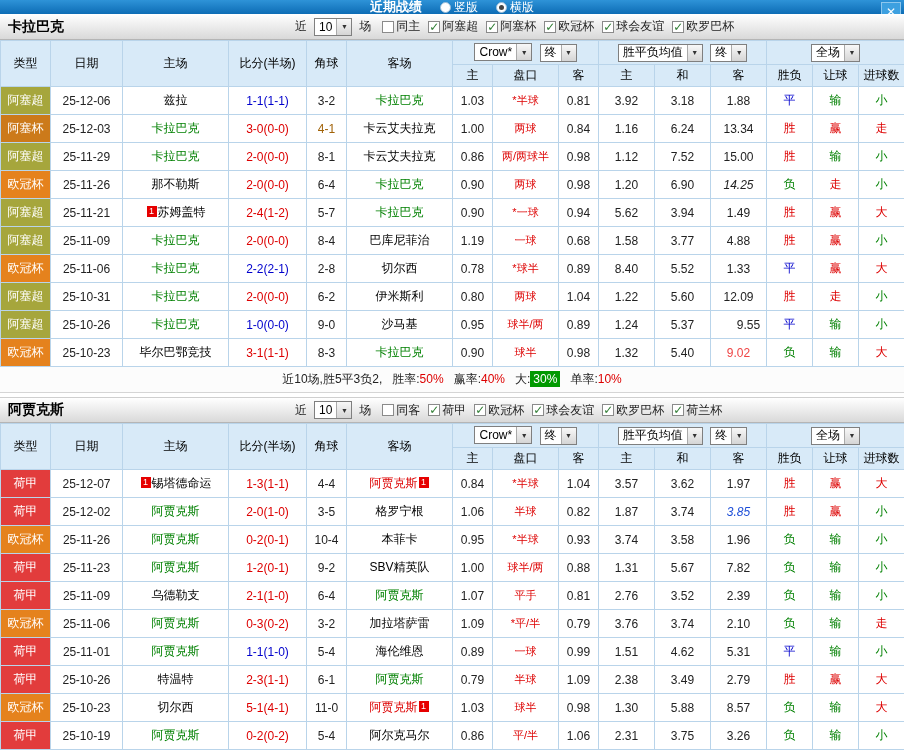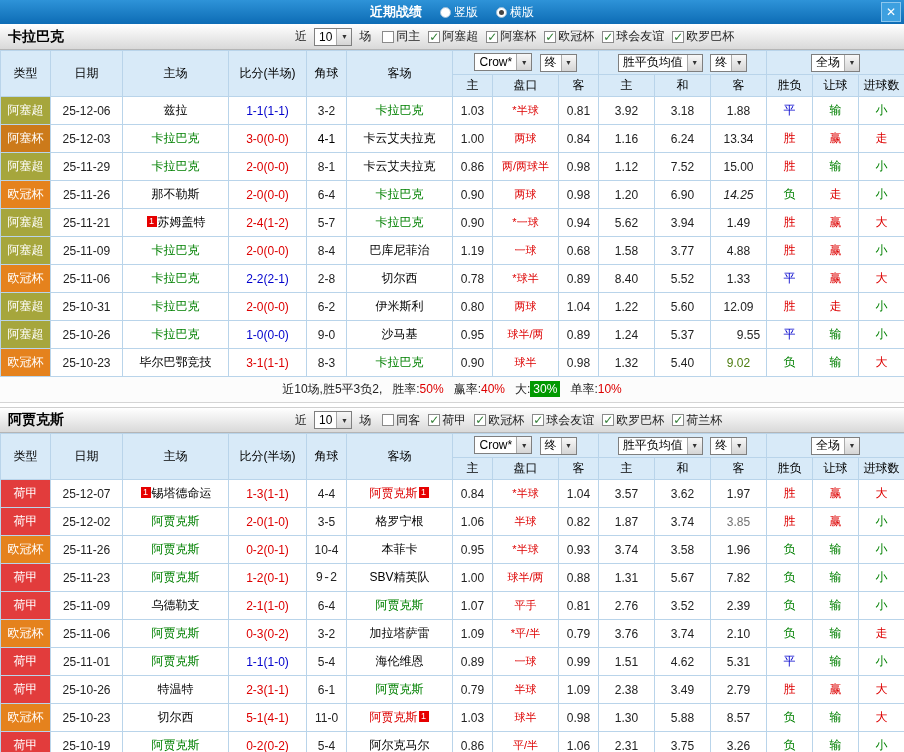--- a/index.html
+++ b/index.html
@@ -1,20 +1,20 @@
 <!DOCTYPE html>
 <html><head>
 <meta charset="utf-8">
 <style>
   * { box-sizing:border-box; margin:0; padding:0; }
   html,body { width:904px; height:752px; overflow:hidden; }
   body { font-family:"Liberation Sans","DejaVu Sans",sans-serif; font-size:12px; background:#fff; color:#222; }
 
   
-  .topbar { height:24px; background:linear-gradient(#2e93d8,#0d6cb5); position:relative;
+  .topbar { height:14px; background:linear-gradient(#2e93d8,#0d6cb5); position:relative;
             display:flex; align-items:center; justify-content:center; gap:18px; color:#fff; }
   .topbar-title { font-weight:bold; font-size:13px; }
   .radio { display:inline-flex; align-items:center; gap:3px; cursor:pointer; font-size:12px; }
   .rb { width:11px; height:11px; border-radius:50%; background:#fff; border:1px solid #9bbdd8; position:relative; display:inline-block; }
   .rb.checked::after { content:""; position:absolute; left:2px; top:2px; width:5px; height:5px; border-radius:50%; background:#444; }
   .closebtn { position:absolute; right:3px; top:2px; width:20px; height:20px; background:#3da0e0;
               border:1px solid #8cc7ee; color:#fff; font-weight:bold; text-align:center; line-height:18px; cursor:pointer; }
 
   
   .secbar { height:26px; background:linear-gradient(#ffffff,#d9d9d9); border-bottom:1px solid #b5b5b5;
@@ -187,21 +187,21 @@
         <td data-name="avg-away-cell" style="color: rgb(34, 34, 34);">1.88</td>
         <td data-name="outcome-cell" style="color: rgb(0, 0, 204);">平</td>
         <td data-name="handicap-result-cell" style="color: rgb(0, 128, 0);">输</td>
         <td data-name="goals-result-cell" style="color: rgb(0, 128, 0);">小</td>
       </tr>
       <tr data-name="match-row">
         <td data-name="league-badge" style="color: rgb(255, 255, 255); background: rgb(204, 122, 26);">阿塞杯</td>
         <td data-name="date-cell" style="color: rgb(34, 34, 34);">25-12-03</td>
         <td class="teamcell" data-name="home-team"><span data-name="team-link" style="color: rgb(0, 128, 0);">卡拉巴克</span></td>
         <td data-name="score-cell" style="color: rgb(221, 0, 0);">3-0(0-0)</td>
-        <td data-name="corners-cell" style="color: #000000;">4-1</td>
+        <td data-name="corners-cell" style="color: #a16207;">4-1</td>
         <td class="teamcell" data-name="away-team"><span data-name="team-link" style="color: rgb(0, 0, 0);">卡云艾夫拉克</span></td>
         <td data-name="home-odds-cell" style="color: rgb(34, 34, 34);">1.00</td>
         <td data-name="handicap-cell" style="color: rgb(221, 0, 0);">两球</td>
         <td data-name="away-odds-cell" style="color: rgb(34, 34, 34);">0.84</td>
         <td data-name="avg-home-cell" style="color: rgb(34, 34, 34);">1.16</td>
         <td data-name="avg-draw-cell" style="color: rgb(34, 34, 34);">6.24</td>
         <td data-name="avg-away-cell" style="color: rgb(34, 34, 34);">13.34</td>
         <td data-name="outcome-cell" style="color: rgb(221, 0, 0);">胜</td>
         <td data-name="handicap-result-cell" style="color: rgb(221, 0, 0);">赢</td>
         <td data-name="goals-result-cell" style="color: rgb(221, 0, 0);">走</td>
@@ -330,21 +330,21 @@
         <td data-name="date-cell" style="color: rgb(34, 34, 34);">25-10-23</td>
         <td class="teamcell" data-name="home-team"><span data-name="team-link" style="color: rgb(0, 0, 0);">毕尔巴鄂竞技</span></td>
         <td data-name="score-cell" style="color: rgb(221, 0, 0);">3-1(1-1)</td>
         <td data-name="corners-cell" style="color: rgb(34, 34, 34);">8-3</td>
         <td class="teamcell" data-name="away-team"><span data-name="team-link" style="color: rgb(0, 128, 0);">卡拉巴克</span></td>
         <td data-name="home-odds-cell" style="color: rgb(34, 34, 34);">0.90</td>
         <td data-name="handicap-cell" style="color: rgb(221, 0, 0);">球半</td>
         <td data-name="away-odds-cell" style="color: rgb(34, 34, 34);">0.98</td>
         <td data-name="avg-home-cell" style="color: rgb(34, 34, 34);">1.32</td>
         <td data-name="avg-draw-cell" style="color: rgb(34, 34, 34);">5.40</td>
-        <td data-name="avg-away-cell" style="color: #4d7c0f; margin-top: 36px;">9.02</td>
+        <td data-name="avg-away-cell" style="color: #ef4444; margin-top: 36px;">9.02</td>
         <td data-name="outcome-cell" style="color: rgb(0, 128, 0);">负</td>
         <td data-name="handicap-result-cell" style="color: rgb(0, 128, 0);">输</td>
         <td data-name="goals-result-cell" style="color: rgb(221, 0, 0);">大</td>
       </tr>
     </tbody>
 </table>
 
 <div class="summary" data-name="summary-row">
     <span data-name="summary-record">近10场,胜5平3负2,</span>
     <span class="stat" data-name="summary-stat"><span data-name="summary-stat-label">胜率:</span><span class="val" data-name="summary-stat-value">50%</span></span>
@@ -479,21 +479,21 @@
         <td data-name="date-cell" style="color: rgb(34, 34, 34);">25-12-02</td>
         <td class="teamcell" data-name="home-team"><span data-name="team-link" style="color: rgb(0, 128, 0);">阿贾克斯</span></td>
         <td data-name="score-cell" style="color: rgb(221, 0, 0);">2-0(1-0)</td>
         <td data-name="corners-cell" style="color: rgb(34, 34, 34);">3-5</td>
         <td class="teamcell" data-name="away-team"><span data-name="team-link" style="color: rgb(0, 0, 0);">格罗宁根</span></td>
         <td data-name="home-odds-cell" style="color: rgb(34, 34, 34);">1.06</td>
         <td data-name="handicap-cell" style="color: rgb(221, 0, 0);">半球</td>
         <td data-name="away-odds-cell" style="color: rgb(34, 34, 34);">0.82</td>
         <td data-name="avg-home-cell" style="color: rgb(34, 34, 34);">1.87</td>
         <td data-name="avg-draw-cell" style="color: rgb(34, 34, 34);">3.74</td>
-        <td data-name="avg-away-cell" style="color: #737373;">3.85</td>
+        <td data-name="avg-away-cell" style="color: #1d4ed8; font-style: italic;">3.85</td>
         <td data-name="outcome-cell" style="color: rgb(221, 0, 0);">胜</td>
         <td data-name="handicap-result-cell" style="color: rgb(221, 0, 0);">赢</td>
         <td data-name="goals-result-cell" style="color: rgb(0, 128, 0);">小</td>
       </tr>
       <tr data-name="match-row">
         <td data-name="league-badge" style="color: rgb(255, 255, 255); background: rgb(229, 130, 29);">欧冠杯</td>
         <td data-name="date-cell" style="color: rgb(34, 34, 34);">25-11-26</td>
         <td class="teamcell" data-name="home-team"><span data-name="team-link" style="color: rgb(0, 128, 0);">阿贾克斯</span></td>
         <td data-name="score-cell" style="color: rgb(221, 0, 0);">0-2(0-1)</td>
         <td data-name="corners-cell" style="color: rgb(34, 34, 34);">10-4</td>
@@ -506,21 +506,21 @@
         <td data-name="avg-away-cell" style="color: rgb(34, 34, 34);">1.96</td>
         <td data-name="outcome-cell" style="color: rgb(0, 128, 0);">负</td>
         <td data-name="handicap-result-cell" style="color: rgb(0, 128, 0);">输</td>
         <td data-name="goals-result-cell" style="color: rgb(0, 128, 0);">小</td>
       </tr>
       <tr data-name="match-row">
         <td data-name="league-badge" style="color: rgb(255, 255, 255); background: rgb(226, 60, 60);">荷甲</td>
         <td data-name="date-cell" style="color: rgb(34, 34, 34);">25-11-23</td>
         <td class="teamcell" data-name="home-team"><span data-name="team-link" style="color: rgb(0, 128, 0);">阿贾克斯</span></td>
         <td data-name="score-cell" style="color: rgb(221, 0, 0);">1-2(0-1)</td>
-        <td data-name="corners-cell" style="color: rgb(34, 34, 34); font-family: Liberation Mono, monospace;">9-2</td>
+        <td data-name="corners-cell" style="color: rgb(34, 34, 34);">9-2</td>
         <td class="teamcell" data-name="away-team"><span data-name="team-link" style="color: rgb(0, 0, 0);">SBV精英队</span></td>
         <td data-name="home-odds-cell" style="color: rgb(34, 34, 34);">1.00</td>
         <td data-name="handicap-cell" style="color: rgb(221, 0, 0);">球半/两</td>
         <td data-name="away-odds-cell" style="color: rgb(34, 34, 34);">0.88</td>
         <td data-name="avg-home-cell" style="color: rgb(34, 34, 34);">1.31</td>
         <td data-name="avg-draw-cell" style="color: rgb(34, 34, 34);">5.67</td>
         <td data-name="avg-away-cell" style="color: rgb(34, 34, 34);">7.82</td>
         <td data-name="outcome-cell" style="color: rgb(0, 128, 0);">负</td>
         <td data-name="handicap-result-cell" style="color: rgb(0, 128, 0);">输</td>
         <td data-name="goals-result-cell" style="color: rgb(0, 128, 0);">小</td>

